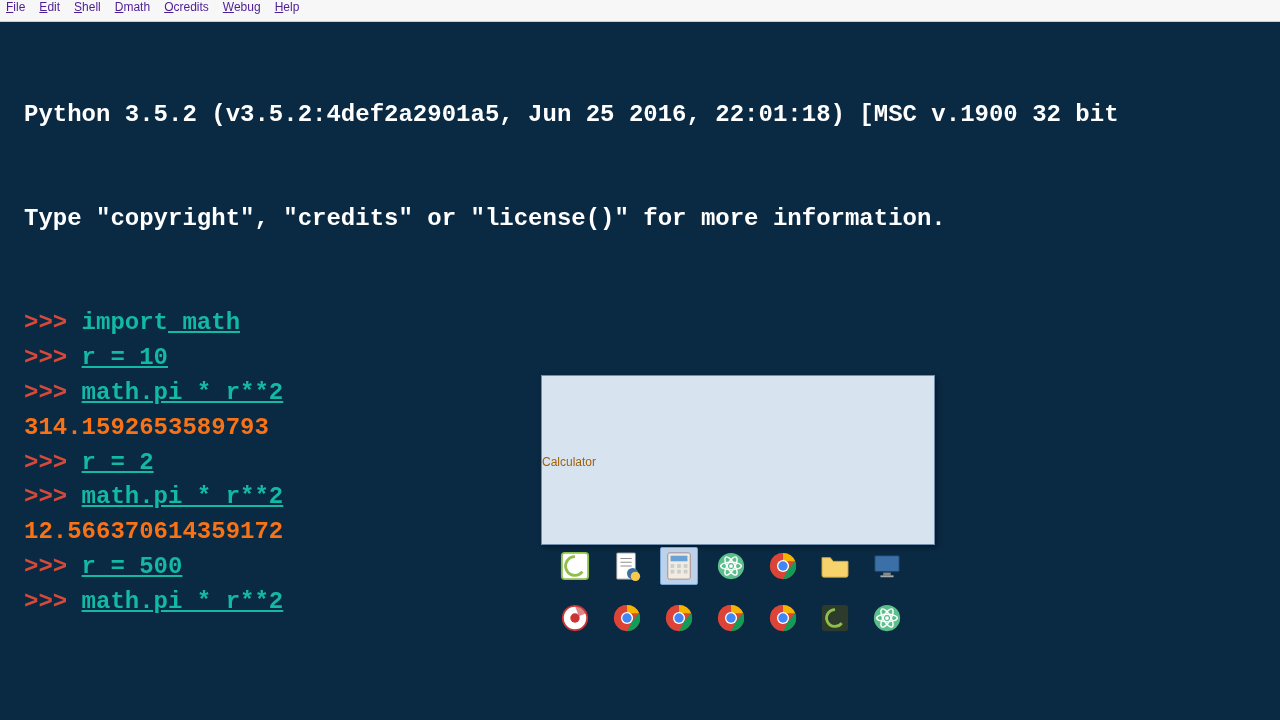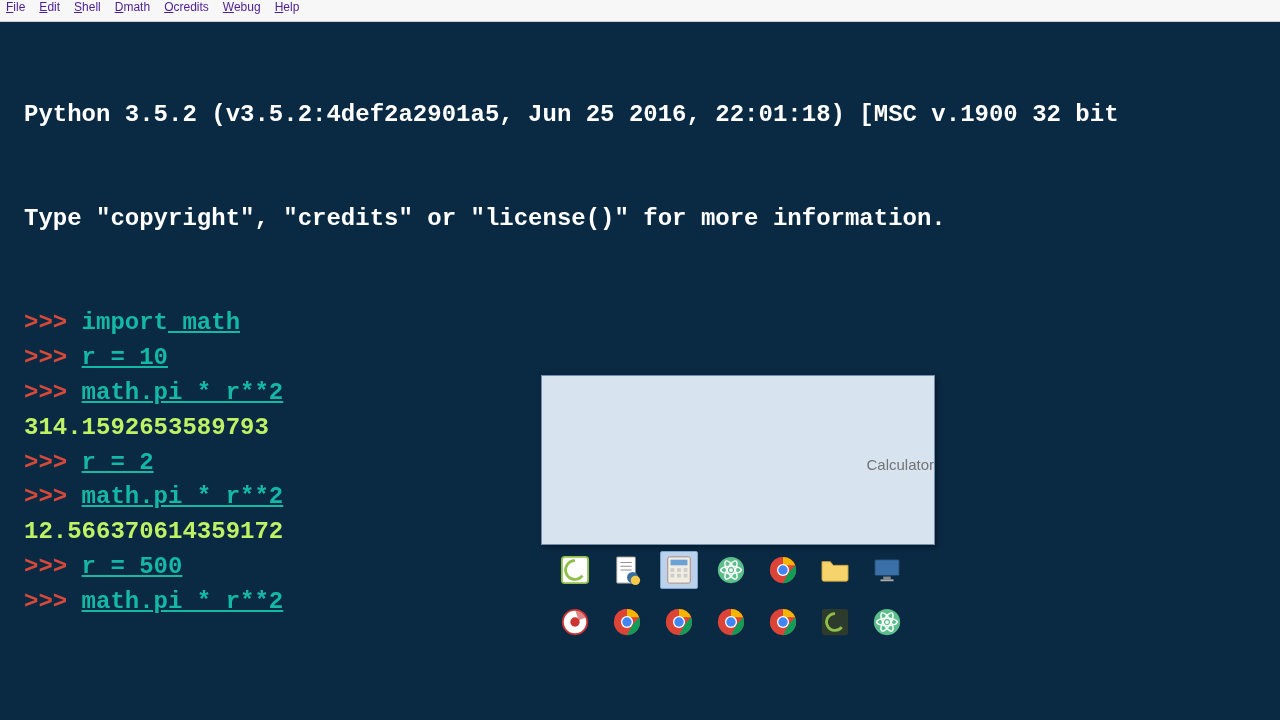--- a/index.html
+++ b/index.html
@@ -27,41 +27,41 @@
     font-size:24px;
     line-height:1.45;
     font-weight:bold;
     white-space:pre-wrap;
   }
   .banner { color:#ffffff; display:inline; }
   .line { display:block; }
   .prompt { color:#d74a3a; font-weight:bold; }
   .kw { color:#14b8a6; font-weight:bold; }
   .code { color:#14b8a6; font-weight:bold;text-decoration:underline; }
-  .result { color:#bef264; display:block; font-weight:bold; }
+  .result { color:#f97316; display:block; font-weight:bold; }
   
   .popup {
     position:absolute;
     left:541px;
     top:353px;
     width:394px;
     height:170px;
     background:#d7e4ef;
     border:1px solid #6f8fb0;
     box-shadow:2px 2px 5px rgba(0,0,0,.4);
     font-family:"Segoe UI","Tahoma",sans-serif;
     font-weight:normal;
     color:#111;
     letter-spacing:0;
   }
   .popup-title {
-    text-align:right;
-    font-size:15px;
+    text-align:left;
+    font-size:12px;
     padding:8px 0 6px 0;
-    color:#737373;
+    color:#a16207;
   }
   .popup-grid {
     display:flex;
     flex-wrap:wrap;
     padding:0 14px 12px 14px;
     gap:14px 14px;
   }
   .app-icon {
     width:38px;
     height:38px;

